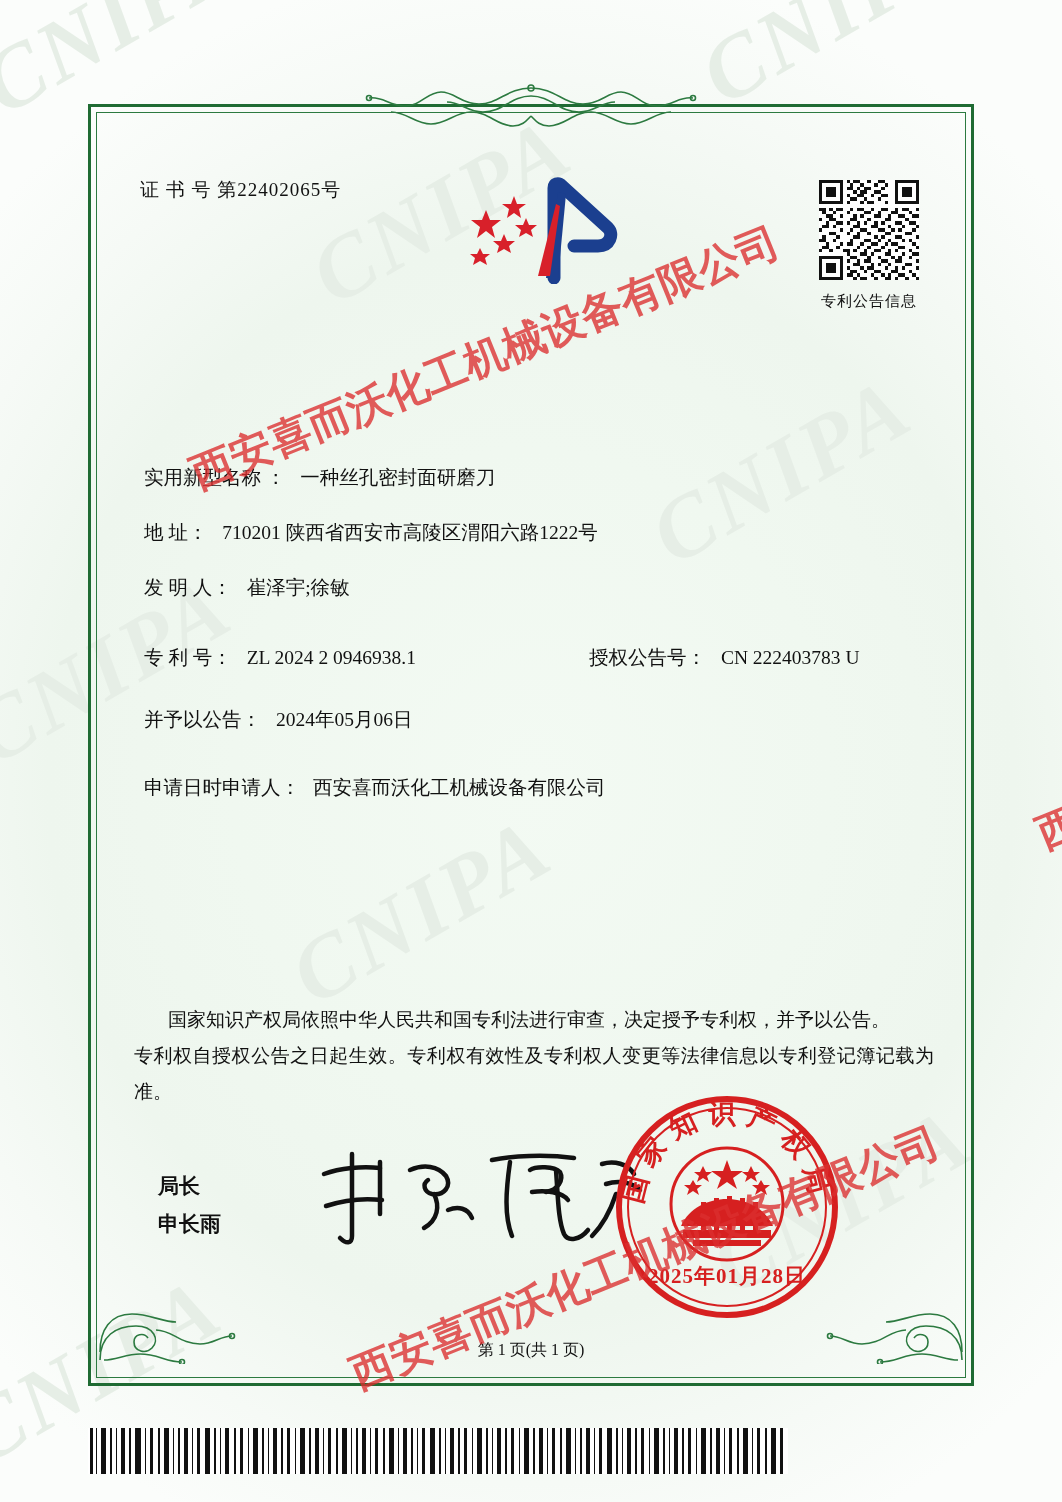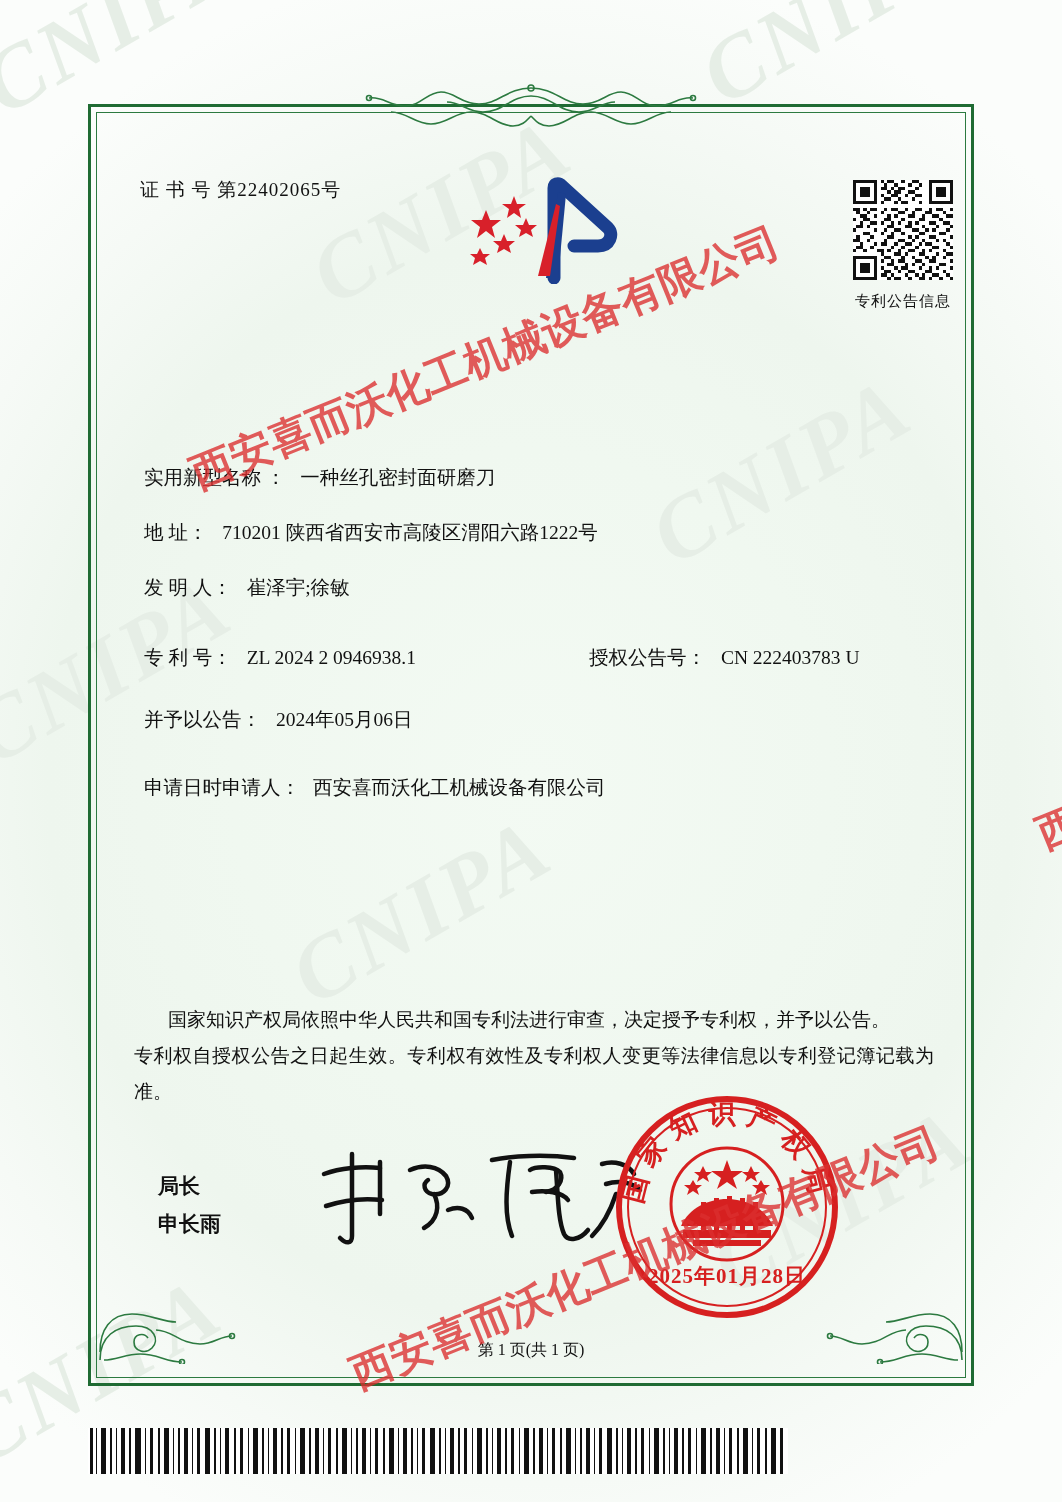--- a/index.html
+++ b/index.html
@@ -89,21 +89,21 @@
   }
 
   .logo {
     position: absolute;
     left: 362px; top: 62px;
     width: 200px; height: 110px;
   }
 
   .qr-wrap {
     position: absolute;
-    left: 748px; top: 68px;
+    left: 714px; top: 68px;
     width: 118px;
     text-align: center;
   }
   .qr {
     width: 100px; height: 100px;
     margin: 0 auto;
     background-color: #fff;
   }
   .qr-caption {
     margin-top: 8px;

